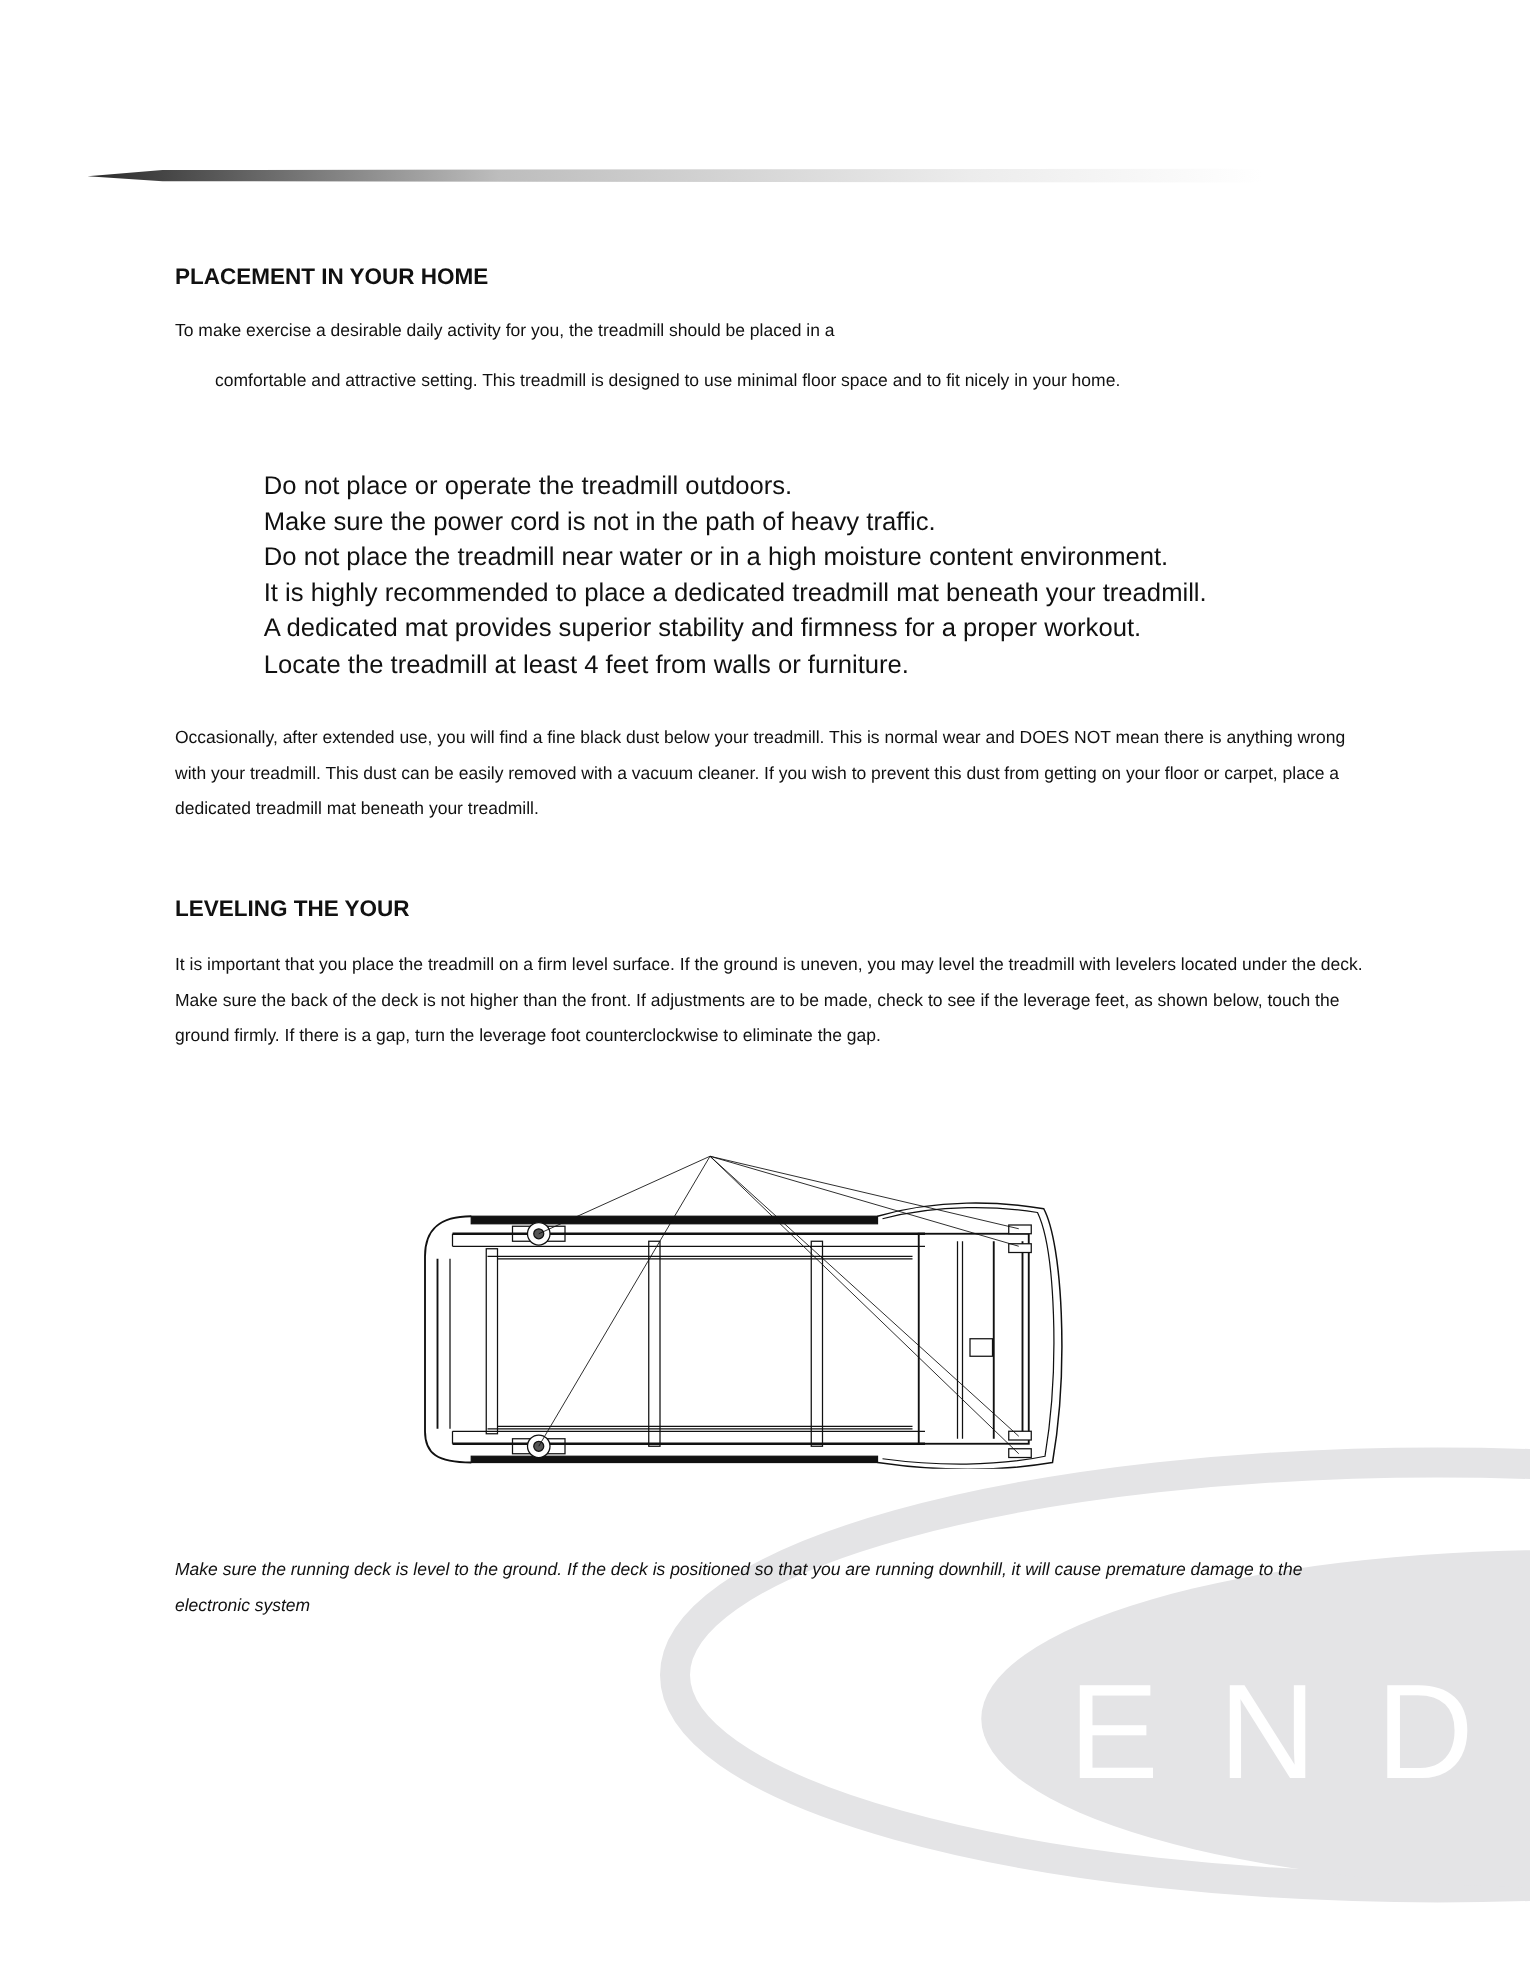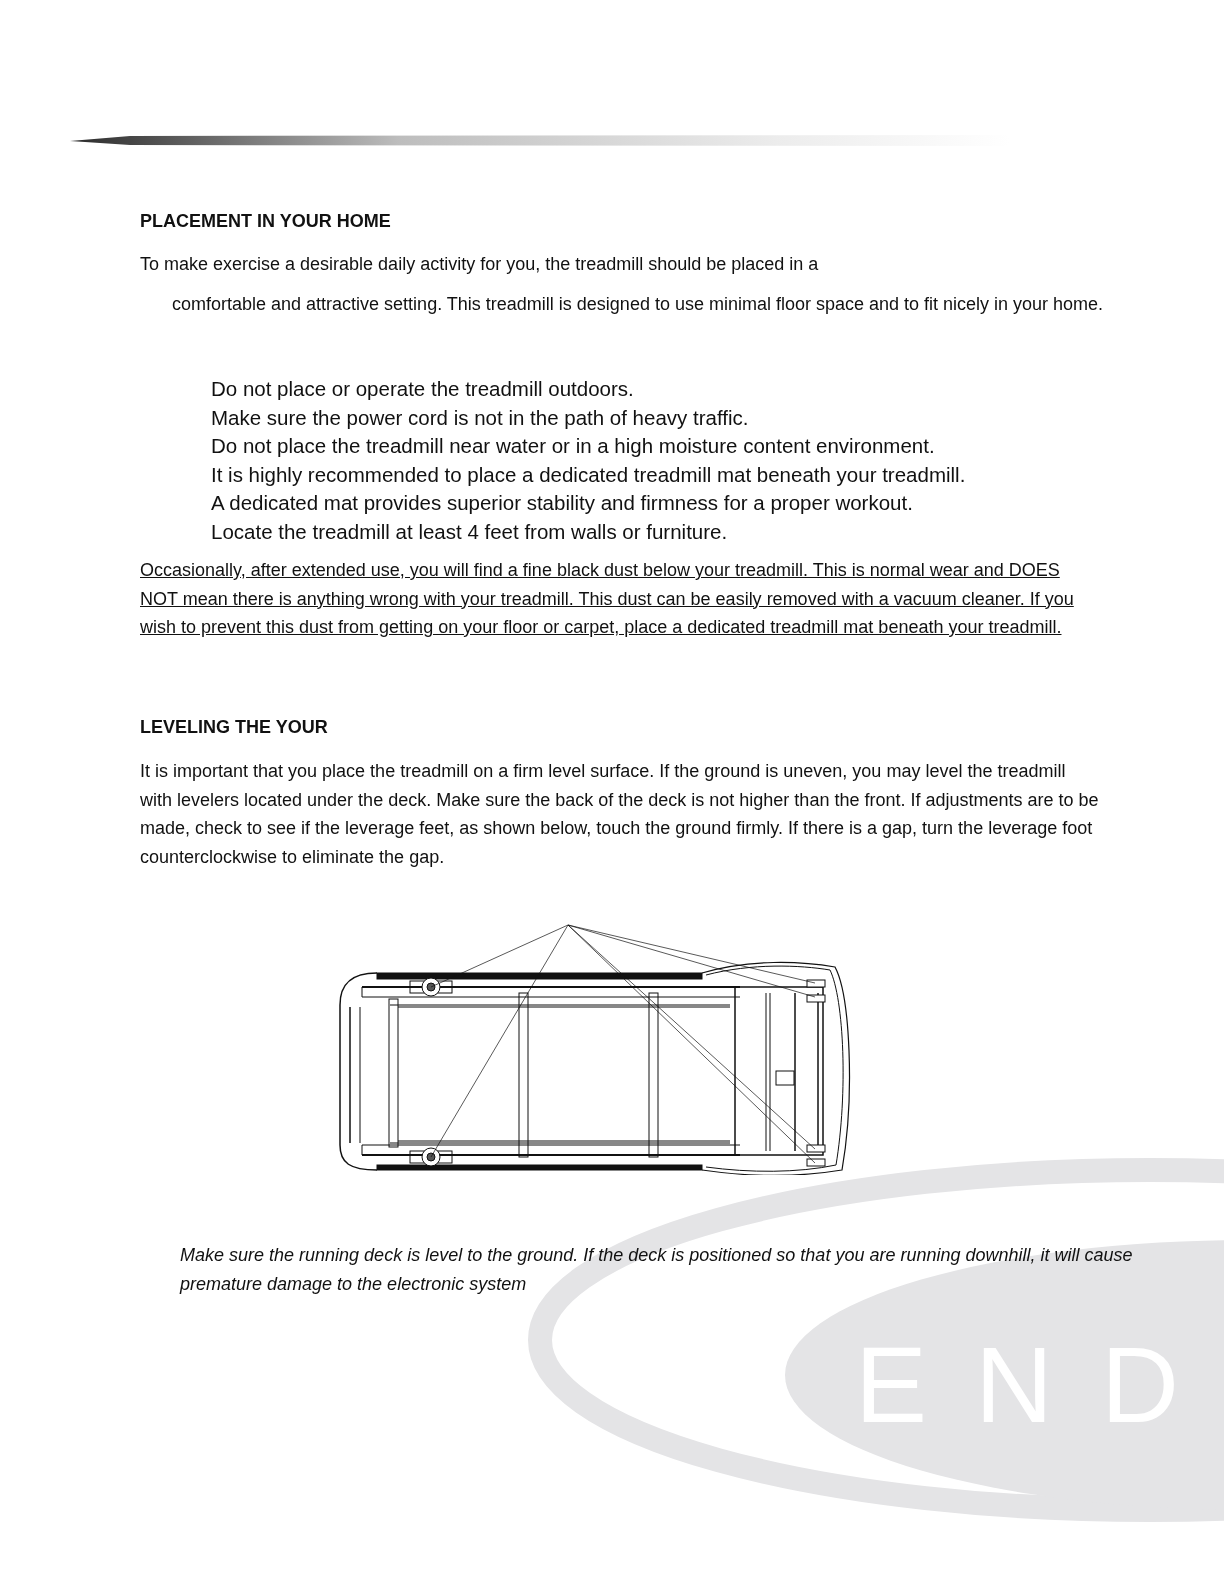--- a/index.html
+++ b/index.html
@@ -1,24 +1,24 @@
 <!DOCTYPE html>
 <html><head>
 <meta charset="utf-8">
 <style>
   html, body { margin:0; padding:0; background:#ffffff; }
   body { width:1224px; height:1584px; position:relative; overflow:hidden; font-family:"Liberation Sans", sans-serif; color:#111; }
   .watermark { position:absolute; left:0; top:0; width:1224px; height:1584px; z-index:0; }
   .header-rule { position:absolute; left:70px; top:134px; width:940px; height:14px; z-index:1; }
   .content { position:absolute; left:140px; top:0; width:960px; z-index:2; }
   h2 { margin:0; font-size:18px; font-weight:bold; letter-spacing:0; position:absolute; left:0; }
-  .p { position:absolute; left:0; font-size:18px; line-height:28.5px; margin:0; width:960px; }
+  .p { position:absolute; left:0; font-size:14px; line-height:28.5px; margin:0; width:960px; }
   .bullets { position:absolute; left:71px; font-size:20.5px; line-height:28.5px; margin:0; padding:0; list-style:none; }
   .bullets li { margin:0; }
-  .italic { font-style:italic;margin-left:40px; }
+  .italic { font-style:italic; }
   .diagram { position:absolute; left:330px; top:915px; width:540px; height:260px; z-index:2; }
 </style>
 </head>
 <body>
 
 <svg class="watermark" viewBox="0 0 1224 1584">
   <ellipse cx="1150" cy="1340" rx="610" ry="170" fill="none" stroke="#e4e4e6" stroke-width="24"></ellipse>
   <ellipse cx="1250" cy="1375" rx="465" ry="135" fill="#e4e4e6"></ellipse>
   <text x="855" y="1422" font-family="Liberation Sans, sans-serif" font-size="108" fill="#ffffff" letter-spacing="48" font-weight="normal">END</text>
 </svg>
@@ -42,21 +42,21 @@
 
   <ul class="bullets" style="top:375px;">
     <li>Do not place or operate the treadmill outdoors.</li>
     <li>Make sure the power cord is not in the path of heavy traffic.</li>
     <li>Do not place the treadmill near water or in a high moisture content environment.</li>
     <li>It is highly recommended to place a dedicated treadmill mat beneath your treadmill.</li>
     <li>A dedicated mat provides superior stability and firmness for a proper workout.</li>
     <li>Locate the treadmill at least 4 feet from walls or furniture.</li>
   </ul>
 
-  <p class="p" style="top:556px;text-decoration:underline;">Occasionally, after extended use, you will find a fine black dust below your treadmill. This is normal wear and DOES NOT mean there is anything wrong with your treadmill. This dust can be easily removed with a vacuum cleaner.  If you wish to prevent this dust from getting on your floor or carpet, place a dedicated treadmill mat beneath your treadmill.</p>
+  <p class="p" style="top:575px;">Occasionally, after extended use, you will find a fine black dust below your treadmill. This is normal wear and DOES NOT mean there is anything wrong with your treadmill. This dust can be easily removed with a vacuum cleaner.  If you wish to prevent this dust from getting on your floor or carpet, place a dedicated treadmill mat beneath your treadmill.</p>
 
   <h2 style="top:717px;">LEVELING THE YOUR</h2>
   <p class="p" style="top:757px;">It is important that you place the treadmill on a firm level surface. If the ground is uneven, you may level the treadmill with levelers located under the deck. Make sure the back of the deck is not higher than the front. If adjustments are to be made, check to see if the leverage feet, as shown below, touch the ground firmly. If there is a gap, turn the leverage foot counterclockwise to eliminate the gap.</p>
 
   <p class="p italic" style="top:1241px;">Make sure the running deck is level to the ground. If the deck is positioned so that you are running downhill, it will cause premature damage to the electronic system</p>
 </div>
 
 <svg class="diagram" viewBox="0 0 540 260" fill="none" stroke="#111" stroke-width="1">
 
   <rect x="47" y="58" width="325" height="6" fill="#111"></rect>

